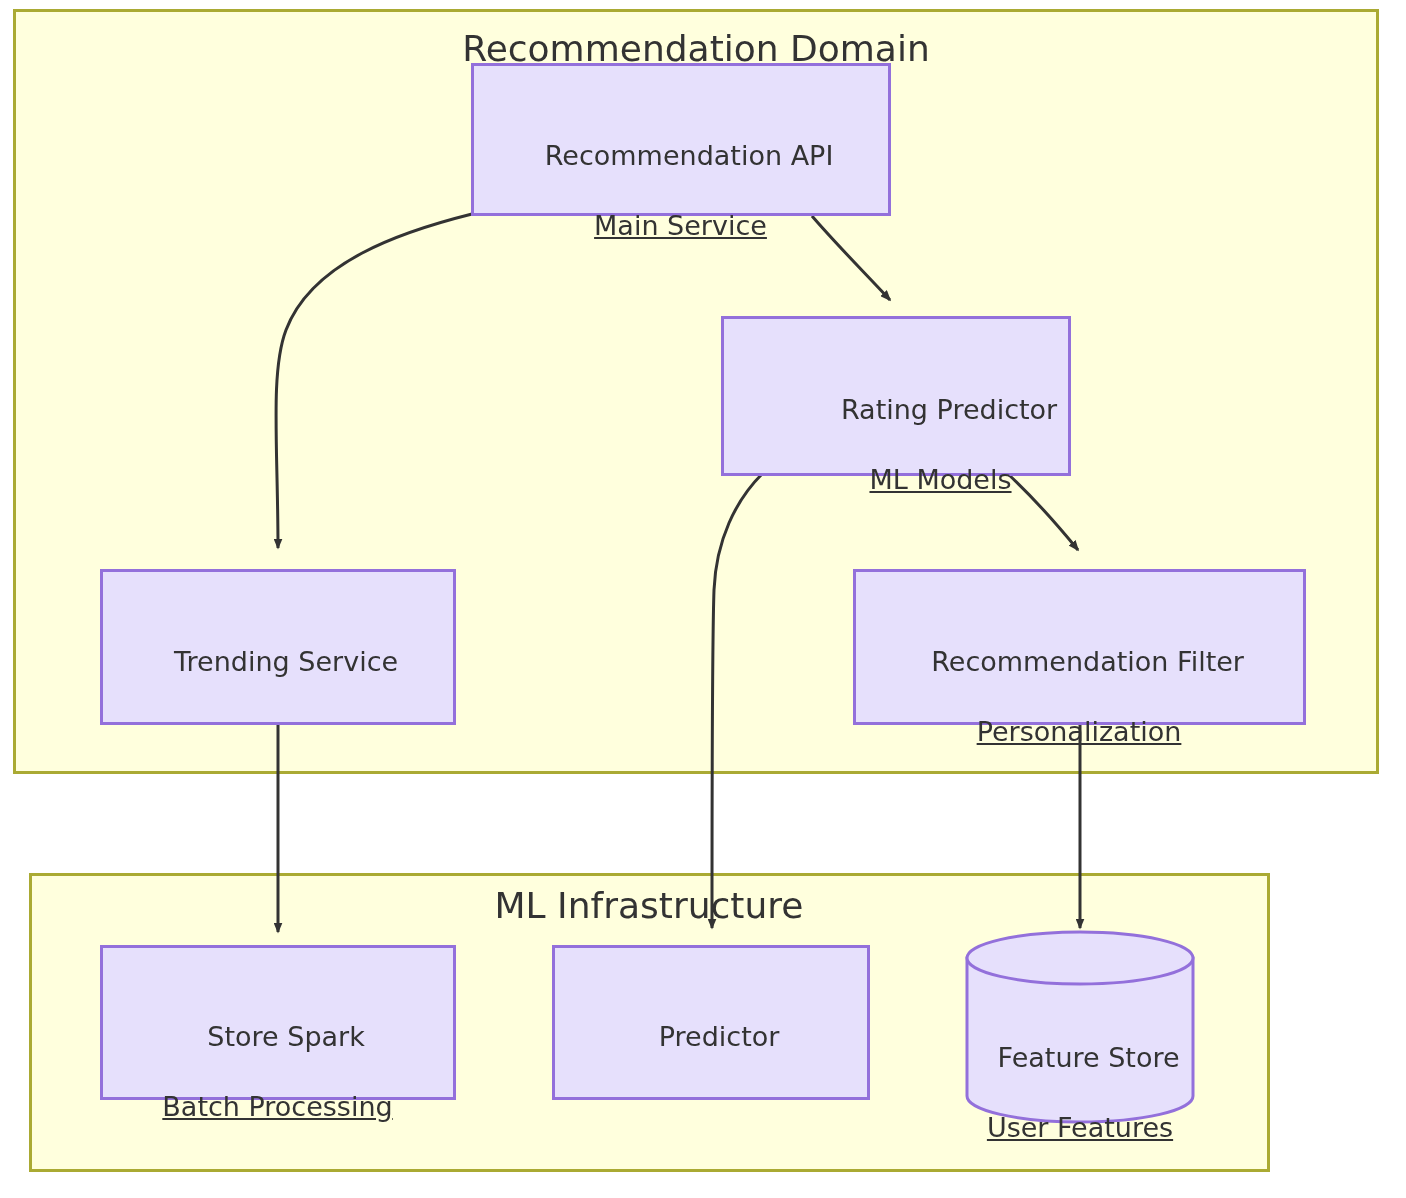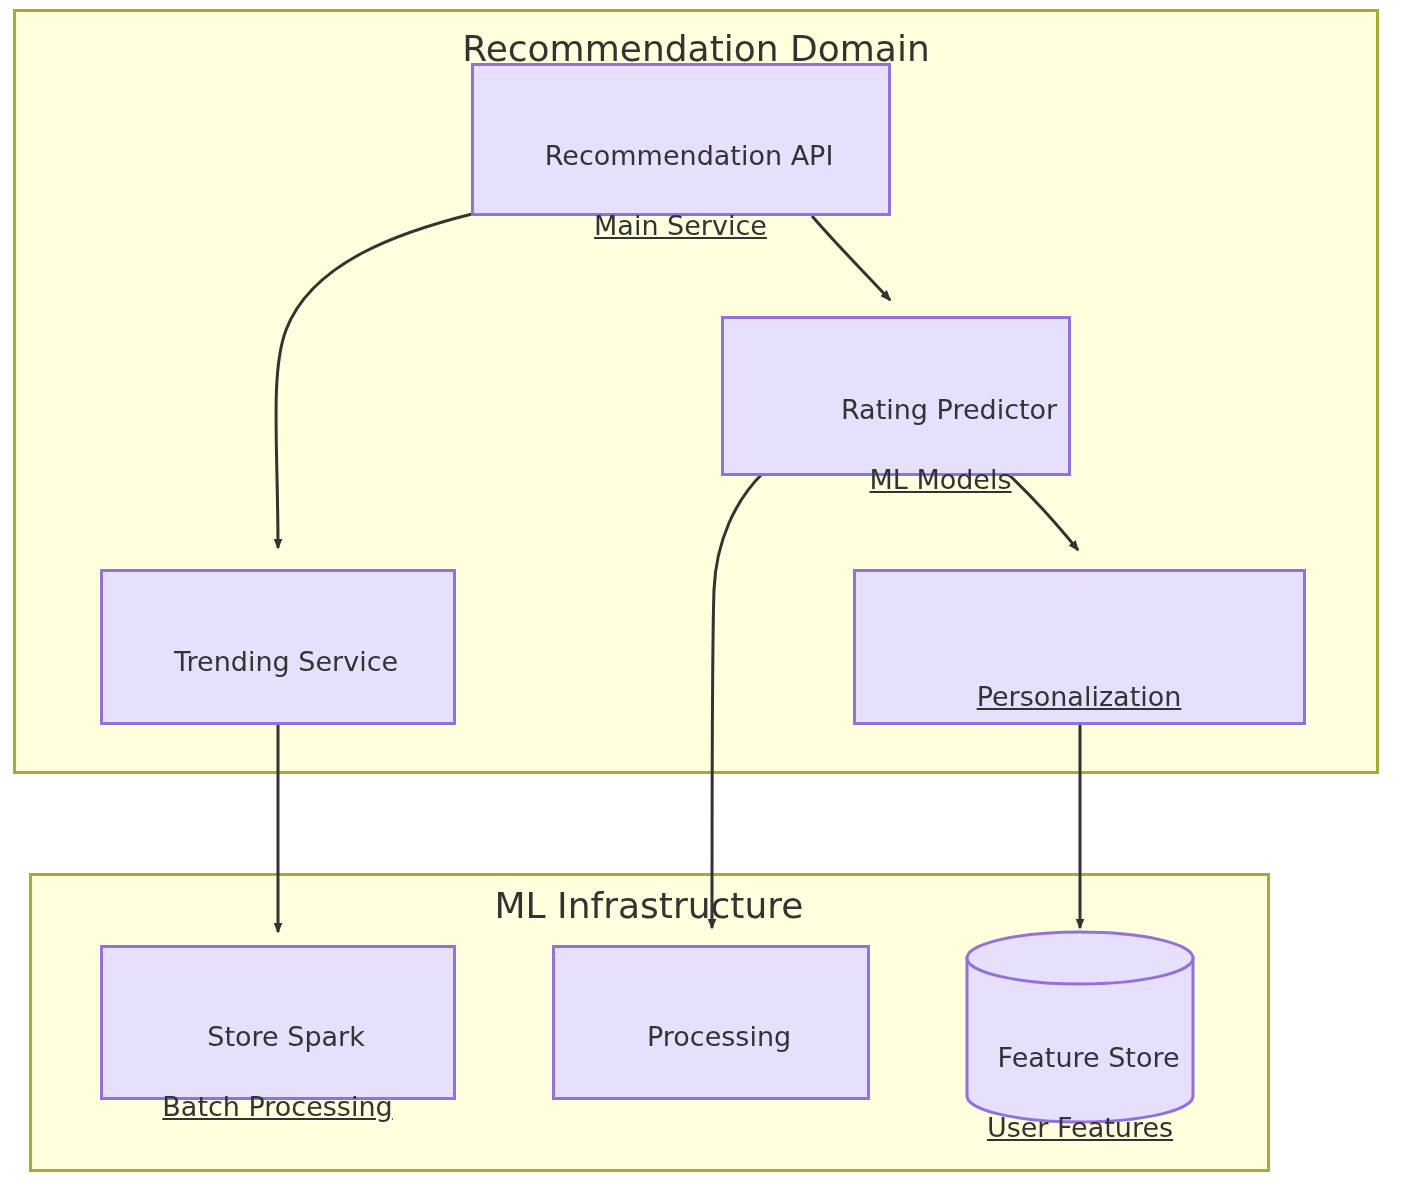--- a/index.html
+++ b/index.html
@@ -96,28 +96,29 @@
 <div class="node-label" style="left:722px; top:357px; width:347px;margin-left:45px;">
   <span>Rating Predictor</span>
   <span class="l2">ML Models</span>
 </div>
 
 <div class="node-label" style="left:101px; top:609px; width:353px;">
   <span>Trending Service</span>
 </div>
 
 <div class="node-label" style="left:854px; top:609px; width:450px;">
+  <span>Recommendation Filter</span>
   <span class="l2">Personalization</span>
 </div>
 
 <div class="node-label" style="left:101px; top:984px; width:353px;">
   <span>Store Spark</span>
   <span class="l2">Batch Processing</span>
 </div>
 
 <div class="node-label" style="left:553px; top:984px; width:315px;">
-  <span>Processing</span>
+  <span>Predictor</span>
 </div>
 
 <div class="node-label" style="left:967px; top:1005px; width:226px;">
   <span>Feature Store</span>
   <span class="l2">User Features</span>
 </div>
 
 </body></html>

